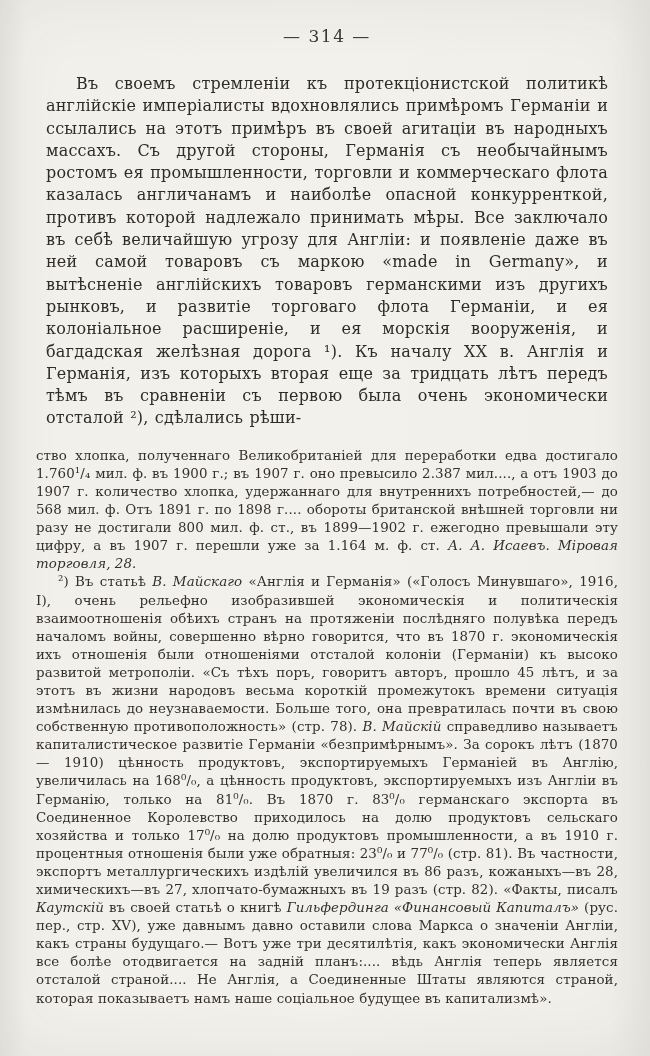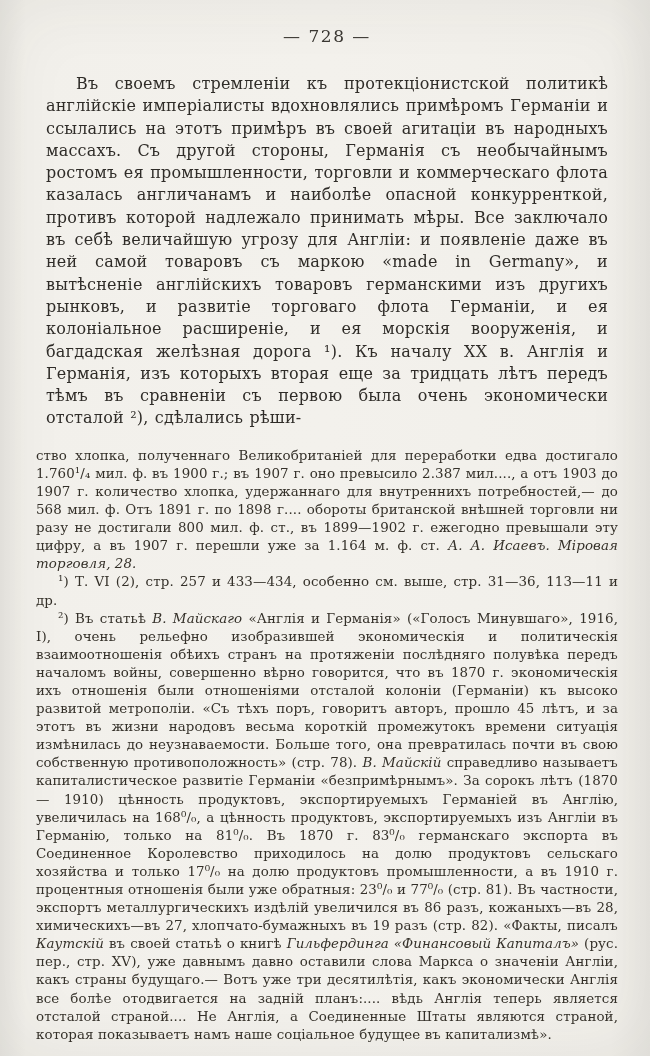--- a/index.html
+++ b/index.html
@@ -41,22 +41,21 @@
     text-align: justify;
     letter-spacing: 0.1px;
     color: #343029;
   }
   .fn-indent { text-indent: 22px; }
 </style>
 </head>
 <body>
 
 <div class="page">
-  <div class="page-number">— 728 —</div>
+  <div class="page-number">— 314 —</div>
 
   <p class="body-text">Въ своемъ стремленіи къ протекціонистской политикѣ англійскіе имперіалисты вдохновлялись примѣромъ Германіи и ссылались на этотъ примѣръ въ своей агитаціи въ народныхъ массахъ. Съ другой стороны, Германія съ необычайнымъ ростомъ ея промышленности, торговли и коммерческаго флота казалась англичанамъ и наиболѣе опасной конкурренткой, противъ которой надлежало принимать мѣры. Все заключало въ себѣ величайшую угрозу для Англіи: и появленіе даже въ ней самой товаровъ съ маркою «made in Germany», и вытѣсненіе англійскихъ товаровъ германскими изъ другихъ рынковъ, и развитіе торговаго флота Германіи, и ея колоніальное расширеніе, и ея морскія вооруженія, и багдадская желѣзная дорога ¹). Къ началу XX в. Англія и Германія, изъ которыхъ вторая еще за тридцать лѣтъ передъ тѣмъ въ сравненіи съ первою была очень экономически отсталой ²), сдѣлались рѣши-</p>
 
   <div class="footnotes">
     <p class="fn"><span>ство хлопка, полученнаго Великобританіей для переработки едва достигало 1.760¹/₄ мил. ф. въ 1900 г.; въ 1907 г. оно превысило 2.387 мил...., а отъ 1903 до 1907 г. количество хлопка, удержаннаго для внутреннихъ потребностей,— до 568 мил. ф. Отъ 1891 г. по 1898 г.... обороты британской внѣшней торговли ни разу не достигали 800 мил. ф. ст., въ 1899—1902 г. ежегодно превышали эту цифру, а въ 1907 г. перешли уже за 1.164 м. ф. ст. </span><span style="font-style: italic;">А. А. Исаевъ.</span><span> </span><span style="font-style: italic;">Міровая торговля, 28.</span></p>
-    <p class="fn fn-indent"><span>¹) Т. VI (2), стр. 257 и 433—434, особенно см. выше, стр. 31—36, 113—11 и др.</span></p>
     <p class="fn fn-indent"><span>²) Въ статьѣ </span><span style="font-style: italic;">В. Майскаго</span><span> «Англія и Германія» («Голосъ Минувшаго», 1916, I), очень рельефно изобразившей экономическія и политическія взаимоотношенія обѣихъ странъ на протяженіи послѣдняго полувѣка передъ началомъ войны, совершенно вѣрно говорится, что въ 1870 г. экономическія ихъ отношенія были отношеніями отсталой колоніи (Германіи) къ высоко развитой метрополіи. «Съ тѣхъ поръ, говоритъ авторъ, прошло 45 лѣтъ, и за этотъ въ жизни народовъ весьма короткій промежутокъ времени ситуація измѣнилась до неузнаваемости. Больше того, она превратилась почти въ свою собственную противоположность» (стр. 78). </span><span style="font-style: italic;">В. Майскій</span><span> справедливо называетъ капиталистическое развитіе Германіи «безпримѣрнымъ». За сорокъ лѣтъ (1870 — 1910) цѣнность продуктовъ, экспортируемыхъ Германіей въ Англію, увеличилась на 168⁰/₀, а цѣнность продуктовъ, экспортируемыхъ изъ Англіи въ Германію, только на 81⁰/₀. Въ 1870 г. 83⁰/₀ германскаго экспорта въ Соединенное Королевство приходилось на долю продуктовъ сельскаго хозяйства и только 17⁰/₀ на долю продуктовъ промышленности, а въ 1910 г. процентныя отношенія были уже обратныя: 23⁰/₀ и 77⁰/₀ (стр. 81). Въ частности, экспортъ металлургическихъ издѣлій увеличился въ 86 разъ, кожаныхъ—въ 28, химическихъ—въ 27, хлопчато-бумажныхъ въ 19 разъ (стр. 82). «Факты, писалъ </span><span style="font-style: italic;">Каутскій</span><span> въ своей статьѣ о книгѣ </span><span style="font-style: italic;">Гильфердинга «Финансовый Капиталъ»</span><span> (рус. пер., стр. XV), уже давнымъ давно оставили слова Маркса о значеніи Англіи, какъ страны будущаго.— Вотъ уже три десятилѣтія, какъ экономически Англія все болѣе отодвигается на задній планъ:.... вѣдь Англія теперь является отсталой страной.... Не Англія, а Соединенные Штаты являются страной, которая показываетъ намъ наше соціальное будущее въ капитализмѣ».</span></p>
   </div>
 </div>
 
 </body></html>

